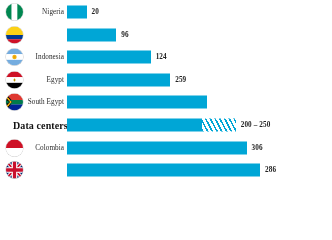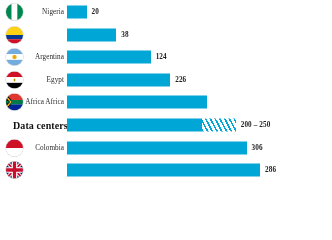--- a/index.html
+++ b/index.html
@@ -130,72 +130,72 @@
           <svg viewBox="0 0 24 24">
             <rect x="0" y="0" width="24" height="12" fill="#fcd116"></rect>
             <rect x="0" y="12" width="24" height="6" fill="#003893"></rect>
             <rect x="0" y="18" width="24" height="6" fill="#ce1126"></rect>
           </svg>
         </div>
       </div>
       <div class="bar-wrap">
         <div class="bar" style="width: 49.2622px;"></div>
       </div>
-      <div class="value" style="left: 121.262px;">38</div>
+      <div class="value" style="left: 121.262px;">96</div>
     </div>
     <div class="row" style="top: 45.7px;">
       <div class="flag-cell">
         <div class="flag">
           <svg viewBox="0 0 24 24">
             <rect x="0" y="0" width="24" height="8" fill="#74acdf"></rect>
             <rect x="0" y="8" width="24" height="8" fill="#ffffff"></rect>
             <rect x="0" y="16" width="24" height="8" fill="#74acdf"></rect>
             <circle cx="12" cy="12" r="3.1" fill="#f6b40e"></circle>
             <circle cx="12" cy="12" r="1.7" fill="#e8a30b"></circle>
           </svg>
         </div>
       </div>
-      <div class="cat-label">Argentina</div>
+      <div class="cat-label">Indonesia</div>
       <div class="bar-wrap">
         <div class="bar" style="width: 83.6783px;"></div>
       </div>
       <div class="value" style="left: 155.678px;">124</div>
     </div>
     <div class="row" style="top: 68.3px;">
       <div class="flag-cell">
         <div class="flag">
           <svg viewBox="0 0 24 24">
             <rect x="0" y="0" width="24" height="8" fill="#ce1126"></rect>
             <rect x="0" y="8" width="24" height="8" fill="#ffffff"></rect>
             <rect x="0" y="16" width="24" height="8" fill="#000000"></rect>
             <path d="M12 9.4 L13.6 12 L12 14.6 L10.4 12 Z" fill="#c09300"></path>
           </svg>
         </div>
       </div>
       <div class="cat-label">Egypt</div>
       <div class="bar-wrap">
         <div class="bar" style="width: 103.248px;"></div>
       </div>
-      <div class="value" style="left: 175.248px;">226</div>
+      <div class="value" style="left: 175.248px;">259</div>
     </div>
     <div class="row" style="top: 90.9px;">
       <div class="flag-cell">
         <div class="flag">
           <svg viewBox="0 0 24 24">
             <rect width="24" height="24" fill="#ffffff"></rect>
             <path d="M0 0 H24 V9 H7 Z" fill="#de3831"></path>
             <path d="M0 24 H24 V15 H7 Z" fill="#002395"></path>
             <path d="M0 0 L10 12 L0 24 Z" fill="#000000"></path>
             <path d="M0 2.5 L8.3 12 L0 21.5 L0 18.5 L5.6 12 L0 5.5 Z" fill="#ffb612"></path>
             <path d="M0 9 L5.2 12 L0 15 Z" fill="#007a4d"></path>
             <path d="M4.2 9 H24 V15 H4.2 L9.6 12 Z" fill="#007a4d"></path>
           </svg>
         </div>
       </div>
-      <div class="cat-label">Africa Africa</div>
+      <div class="cat-label">South Egypt</div>
       <div class="bar-wrap">
         <div class="bar" style="width: 140.364px;"></div>
       </div>
       <div class="value" style="left: 212.364px; margin-top: 44px;">208</div>
     </div>
     <div class="row highlight" style="top: 113.5px;">
       <div class="cat-label">Data centers</div>
       <div class="bar-wrap">
         <div class="bar" style="width: 134.965px;"></div>
         <div class="bar-hatch" style="width: 33.7413px;"></div>

